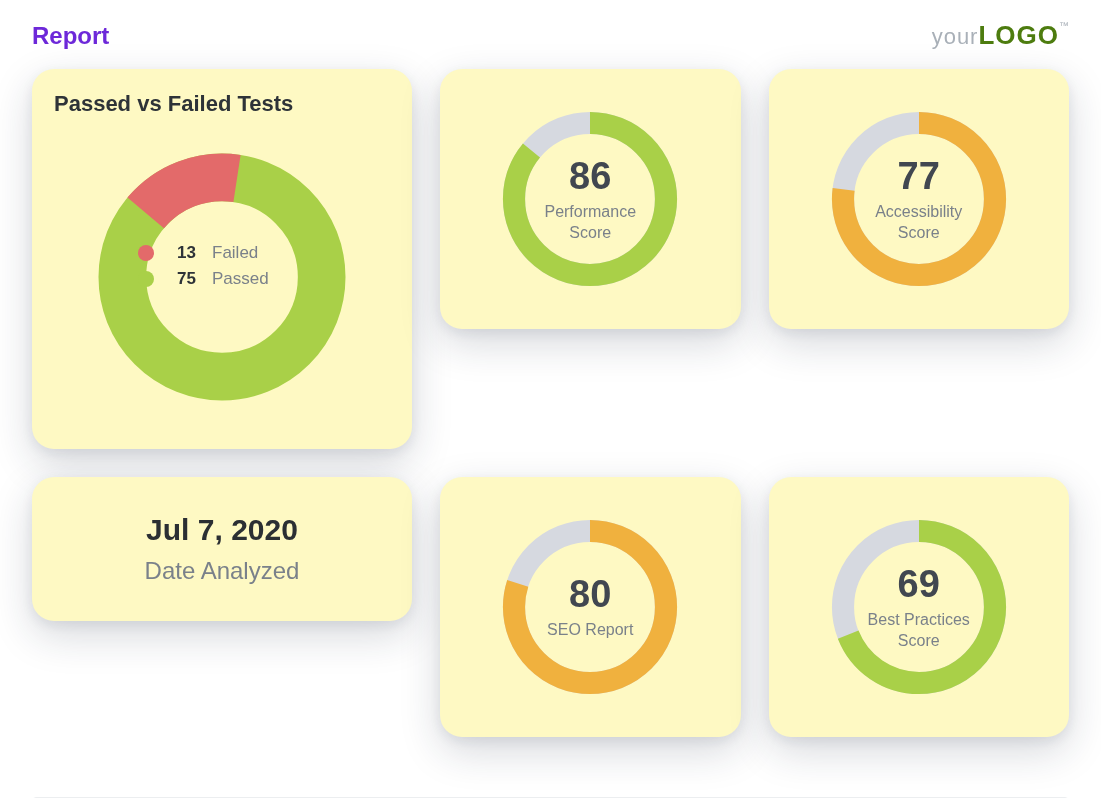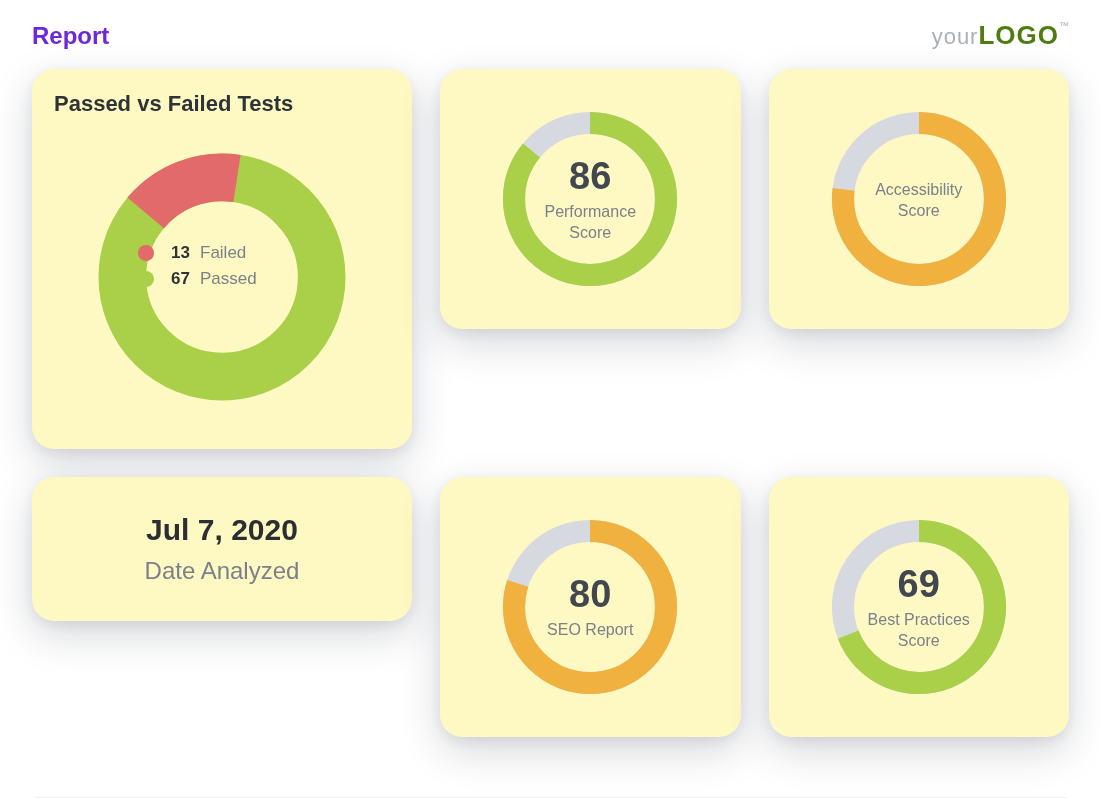--- a/index.html
+++ b/index.html
@@ -53,21 +53,21 @@
 
   .donut-wrap { position:relative; flex:1; display:flex; align-items:center; justify-content:center; }
   .donut-svg { width: 260px; height: 260px; }
   .legend {
     position:absolute;
     left: 84px;
     top: 110px;
     font-size: 17px;
     color:#5b6168;
   }
-  .legend-row { display:flex; align-items:center; gap:10px; margin:6px 0; }
+  .legend-row { display:flex; align-items:center; gap:16px; margin:6px 0; }
   .legend-dot { width:16px; height:16px; border-radius:50%; display:inline-block; }
   .legend-dot.failed { background:#e36a6a; }
   .legend-dot.passed { background:#a9d048; }
   .legend-val { font-weight:700; color:#2e3338; min-width:26px; text-align:right;}
   .legend-lbl { color:#7a818a; }
 
   .date-val { font-size: 30px; font-weight: 800; color:#2b2f33; margin-bottom:10px;}
   .date-lbl { font-size: 24px; color:#7a818a; }
 
   .gauge-wrap { position:relative; width:190px; height:190px; display:flex; align-items:center; justify-content:center; }
@@ -108,21 +108,21 @@
         <line x1="60" y1="14" x2="60" y2="0" stroke="#fff" stroke-width="0"></line>
       </svg>
       <div class="legend">
         <div class="legend-row">
           <span class="legend-dot failed"></span>
           <span class="legend-val">13</span>
           <span class="legend-lbl">Failed</span>
         </div>
         <div class="legend-row">
           <span class="legend-dot passed"></span>
-          <span class="legend-val">67</span>
+          <span class="legend-val">75</span>
           <span class="legend-lbl">Passed</span>
         </div>
       </div>
     </div>
   </div>
 
   <div class="card score">
     <div class="gauge-wrap">
       <svg class="gauge-svg" viewBox="0 0 120 120">
         <circle cx="60" cy="60" r="48" fill="none" stroke="#d6d9e0" stroke-width="14"></circle>
@@ -135,20 +135,21 @@
     </div>
   </div>
 
   <div class="card score">
     <div class="gauge-wrap">
       <svg class="gauge-svg" viewBox="0 0 120 120">
         <circle cx="60" cy="60" r="48" fill="none" stroke="#d6d9e0" stroke-width="14"></circle>
         <circle cx="60" cy="60" r="48" fill="none" stroke="#f0b13e" stroke-width="14" stroke-dasharray="232 302" transform="rotate(-90 60 60)"></circle>
       </svg>
       <div class="gauge-center">
+        <div class="gauge-val">77</div>
         <div class="gauge-lbl">Accessibility Score</div>
       </div>
     </div>
   </div>
 
   <div class="card date">
     <div class="date-val">Jul 7, 2020</div>
     <div class="date-lbl">Date Analyzed</div>
   </div>
 

